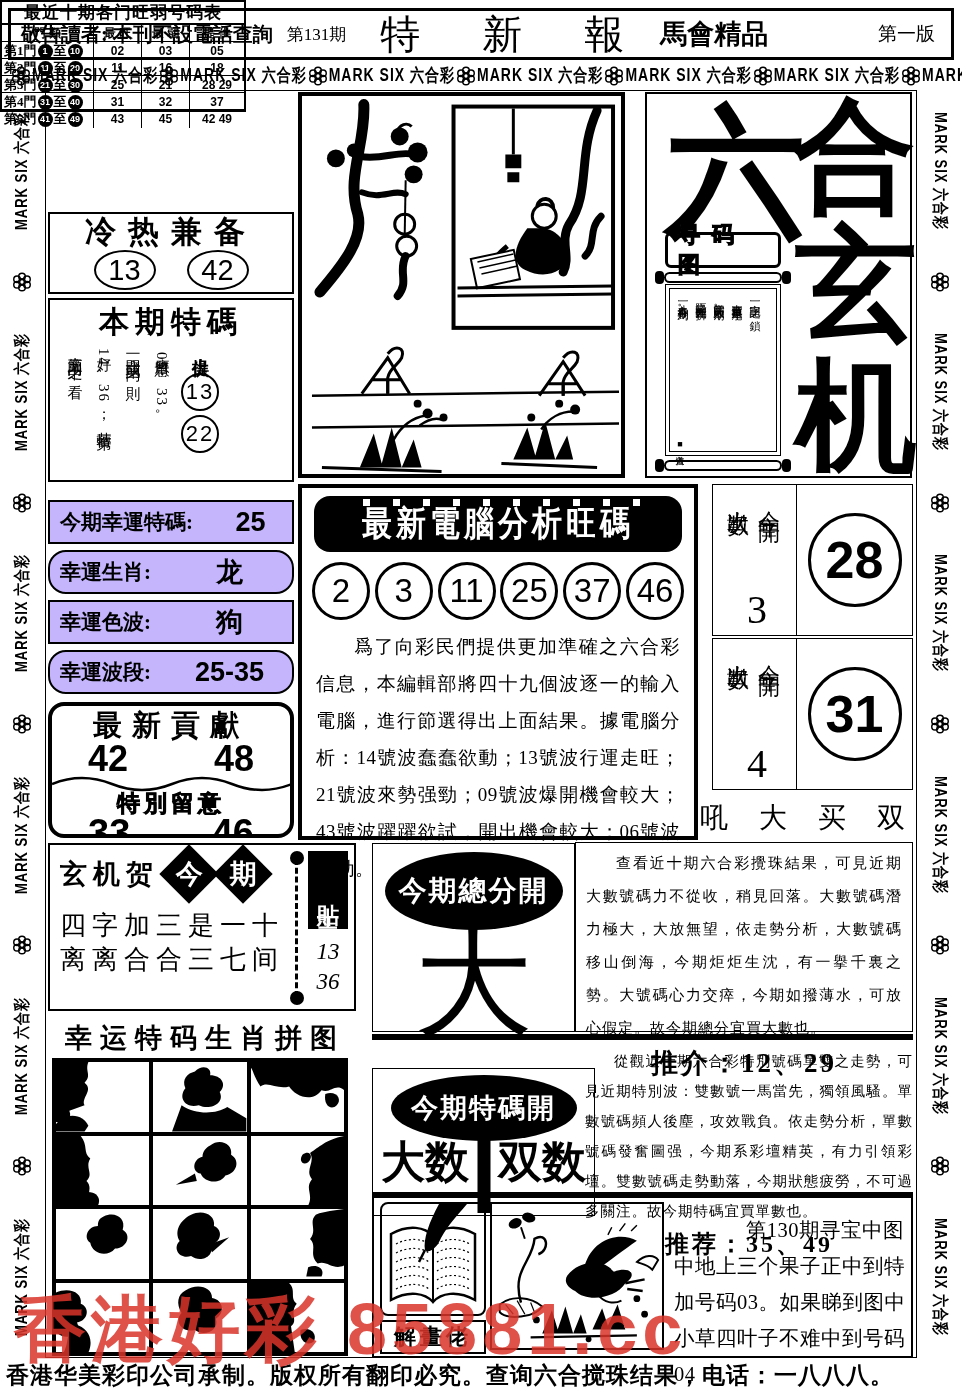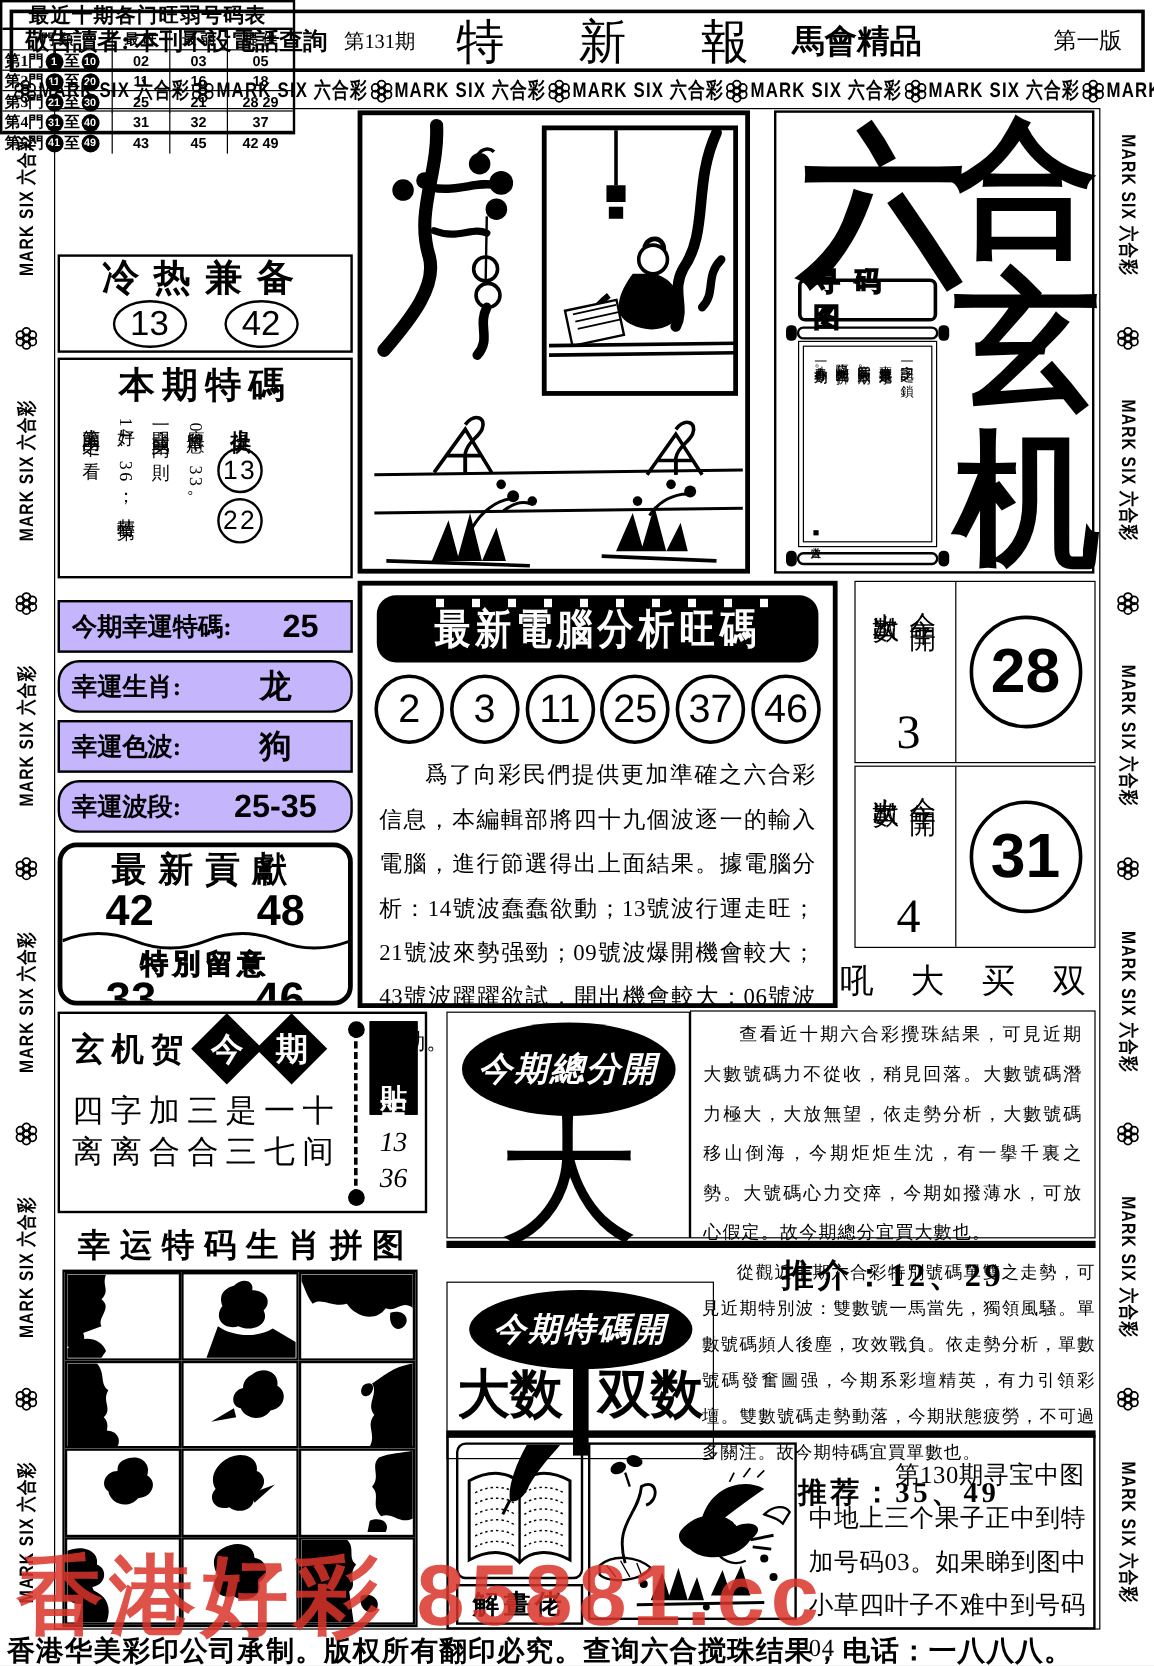--- a/index.html
+++ b/index.html
@@ -132,21 +132,21 @@
 
   
   .be-title { left:700px; top:799px; width:214px; text-align:center; font-size:28px; letter-spacing:12px; white-space:nowrap; }
   .be-box { left:575px; top:842px; width:338px; height:190px; border:1px solid #000; padding:4px 10px 0 10px; background:#fff; }
   .be-box .body { font-size:15px; line-height:33px; text-align:justify; text-indent:2em; letter-spacing:1px; }
   .be-box .push { font-size:27px; font-weight:bold; text-align:center; margin-top:0px; letter-spacing:3px; }
   .hbar { position:absolute; left:372px; width:541px; height:6px; background:#000; }
 
   
   .to-box { left:372px; top:843px; width:203px; height:189px; border:1px solid #000; text-align:center; background:#fff; }
-  .ellipse { margin:8px auto 0 auto; background:#000; border-radius:50%; display:flex; align-items:center; justify-content:center;font-style:italic; }
+  .ellipse { margin:8px auto 0 auto; background:#000; border-radius:50%; display:flex; align-items:center; justify-content:center; }
   .ellipse span { color:#fff; font-weight:bold; }
   .to-box .val { font-size:118px; line-height:108px; }
   .so-box { left:372px; top:1068px; width:223px; height:148px; border:1px solid #000; background:#fff; position:absolute; }
   .so-stem { position:absolute; left:50%; top:40px; transform:translateX(-50%); width:13px; height:104px; background:#000; }
   .so-ellipse { position:relative; z-index:2; }
   .so-row { position:absolute; top:64px; left:0; right:0; display:flex; justify-content:space-between; padding:0 8px; }
   .so-row span { font-size:44px; font-weight:bold; }
   .so-text { left:585px; top:1046px; width:328px; position:absolute; }
   .so-text .body { font-size:14.5px; line-height:30px; text-align:justify; text-indent:2em; letter-spacing:1px; }
   .so-text .push { font-size:24px; font-weight:bold; text-align:center; margin-top:2px; letter-spacing:3px; }

